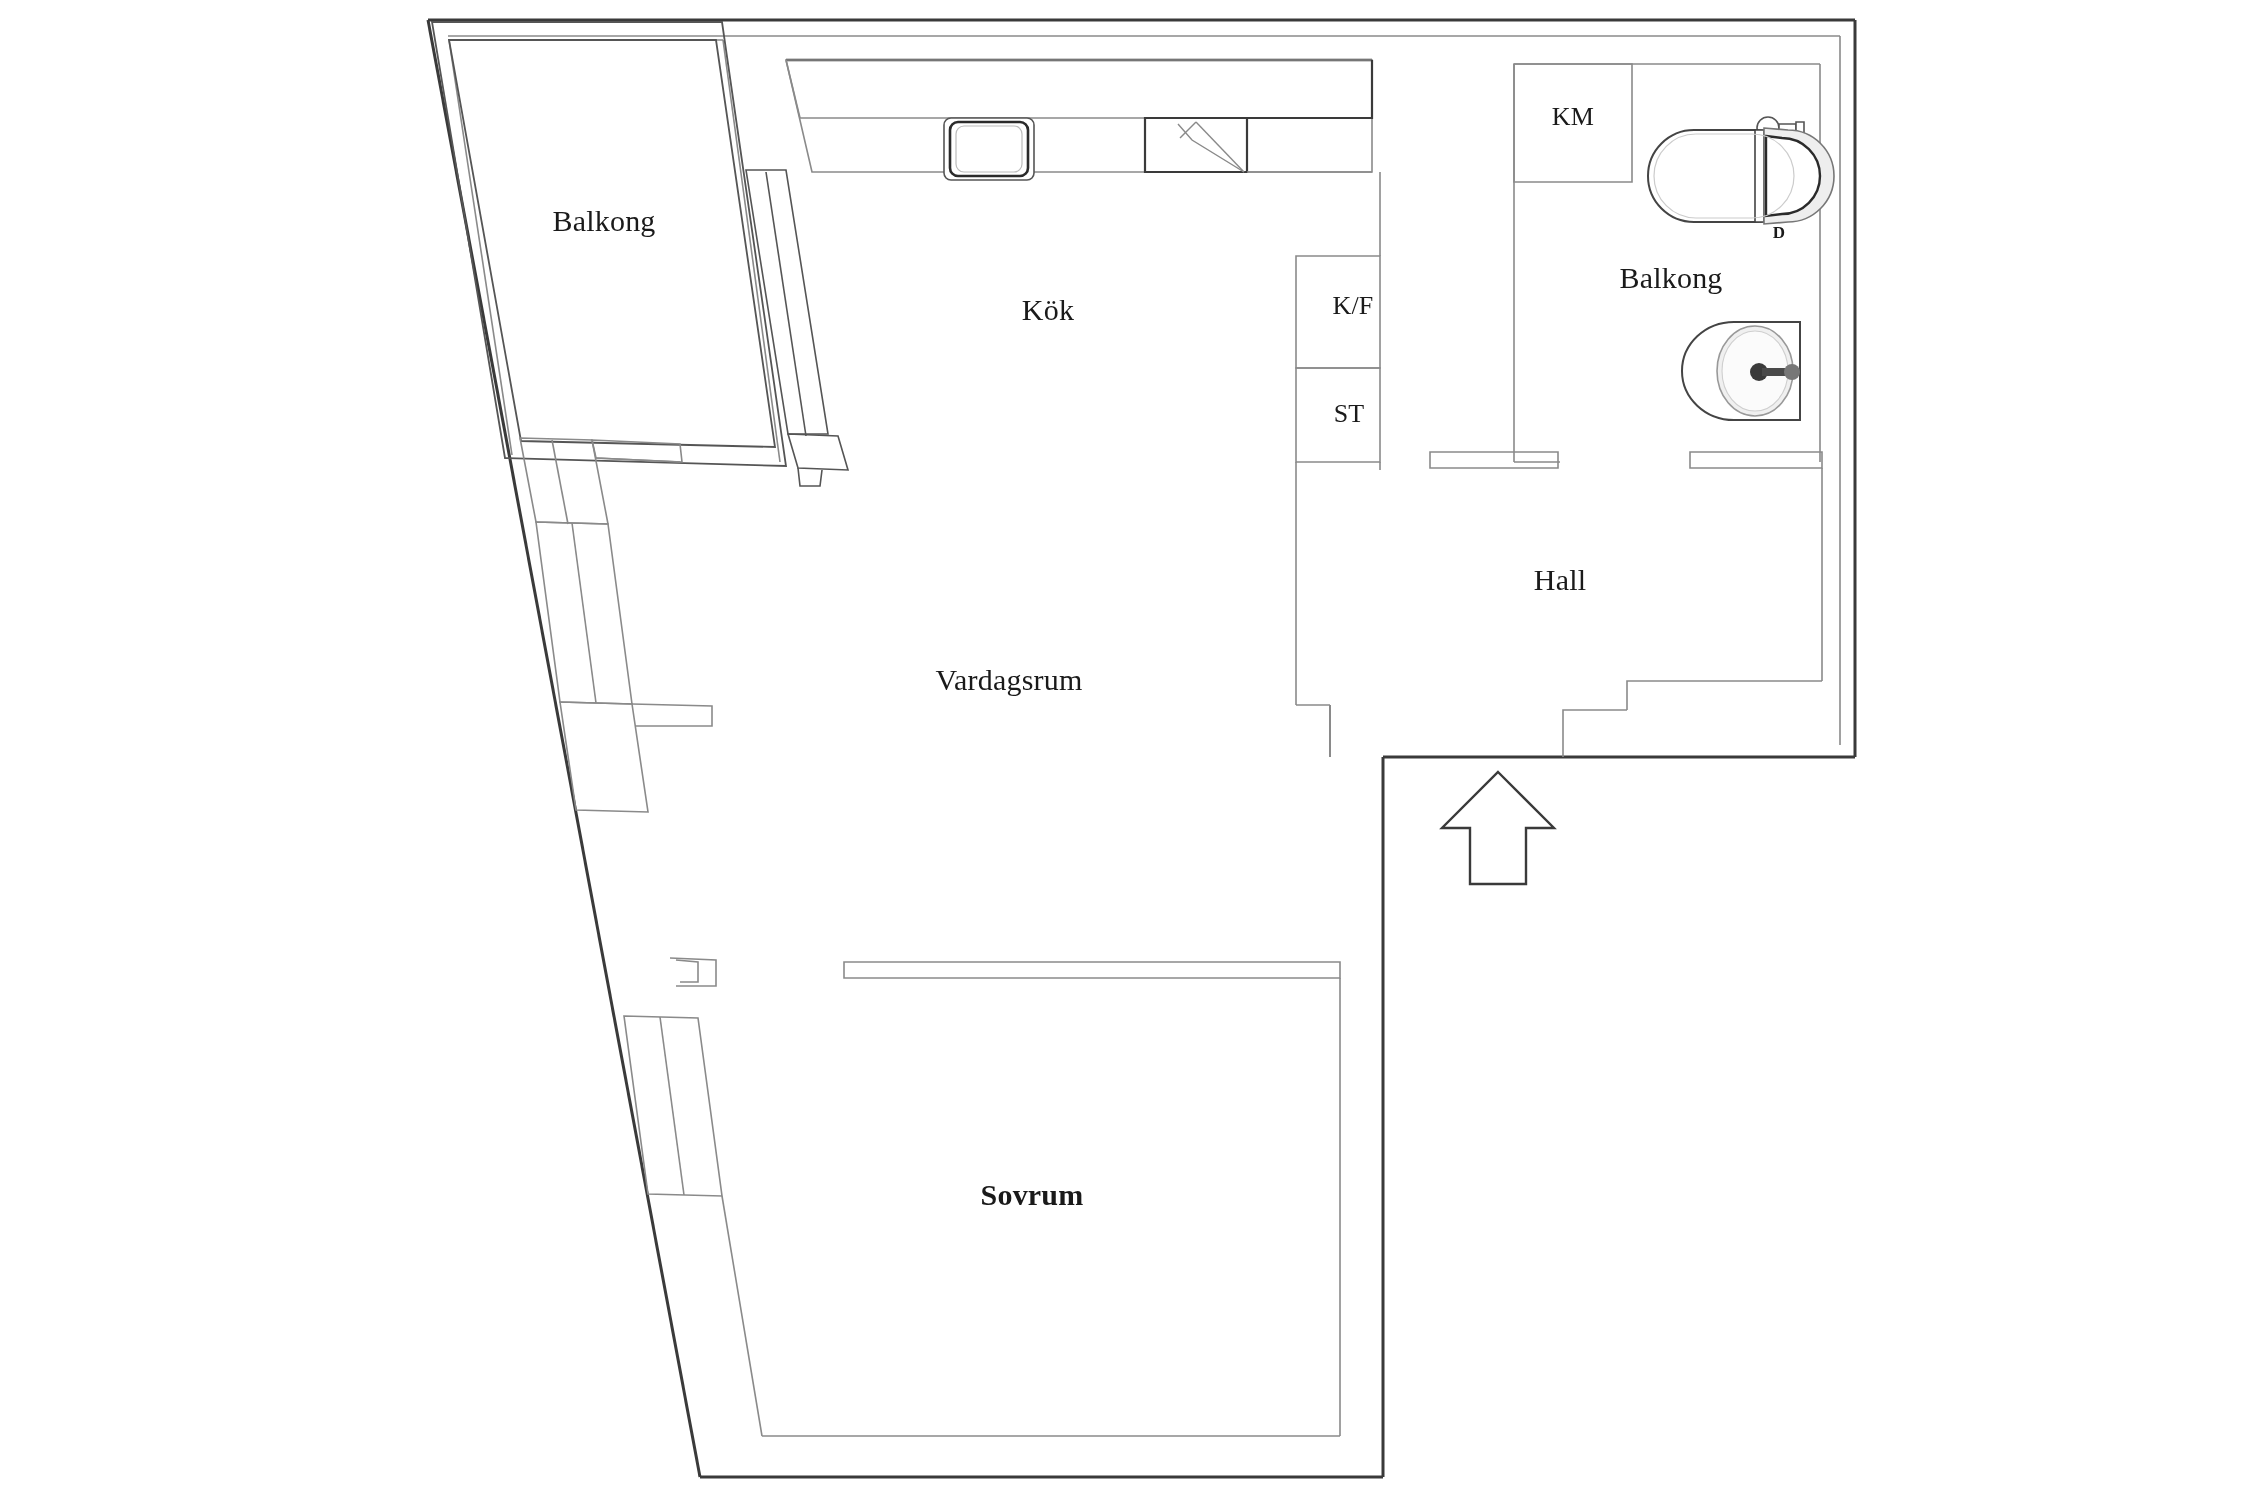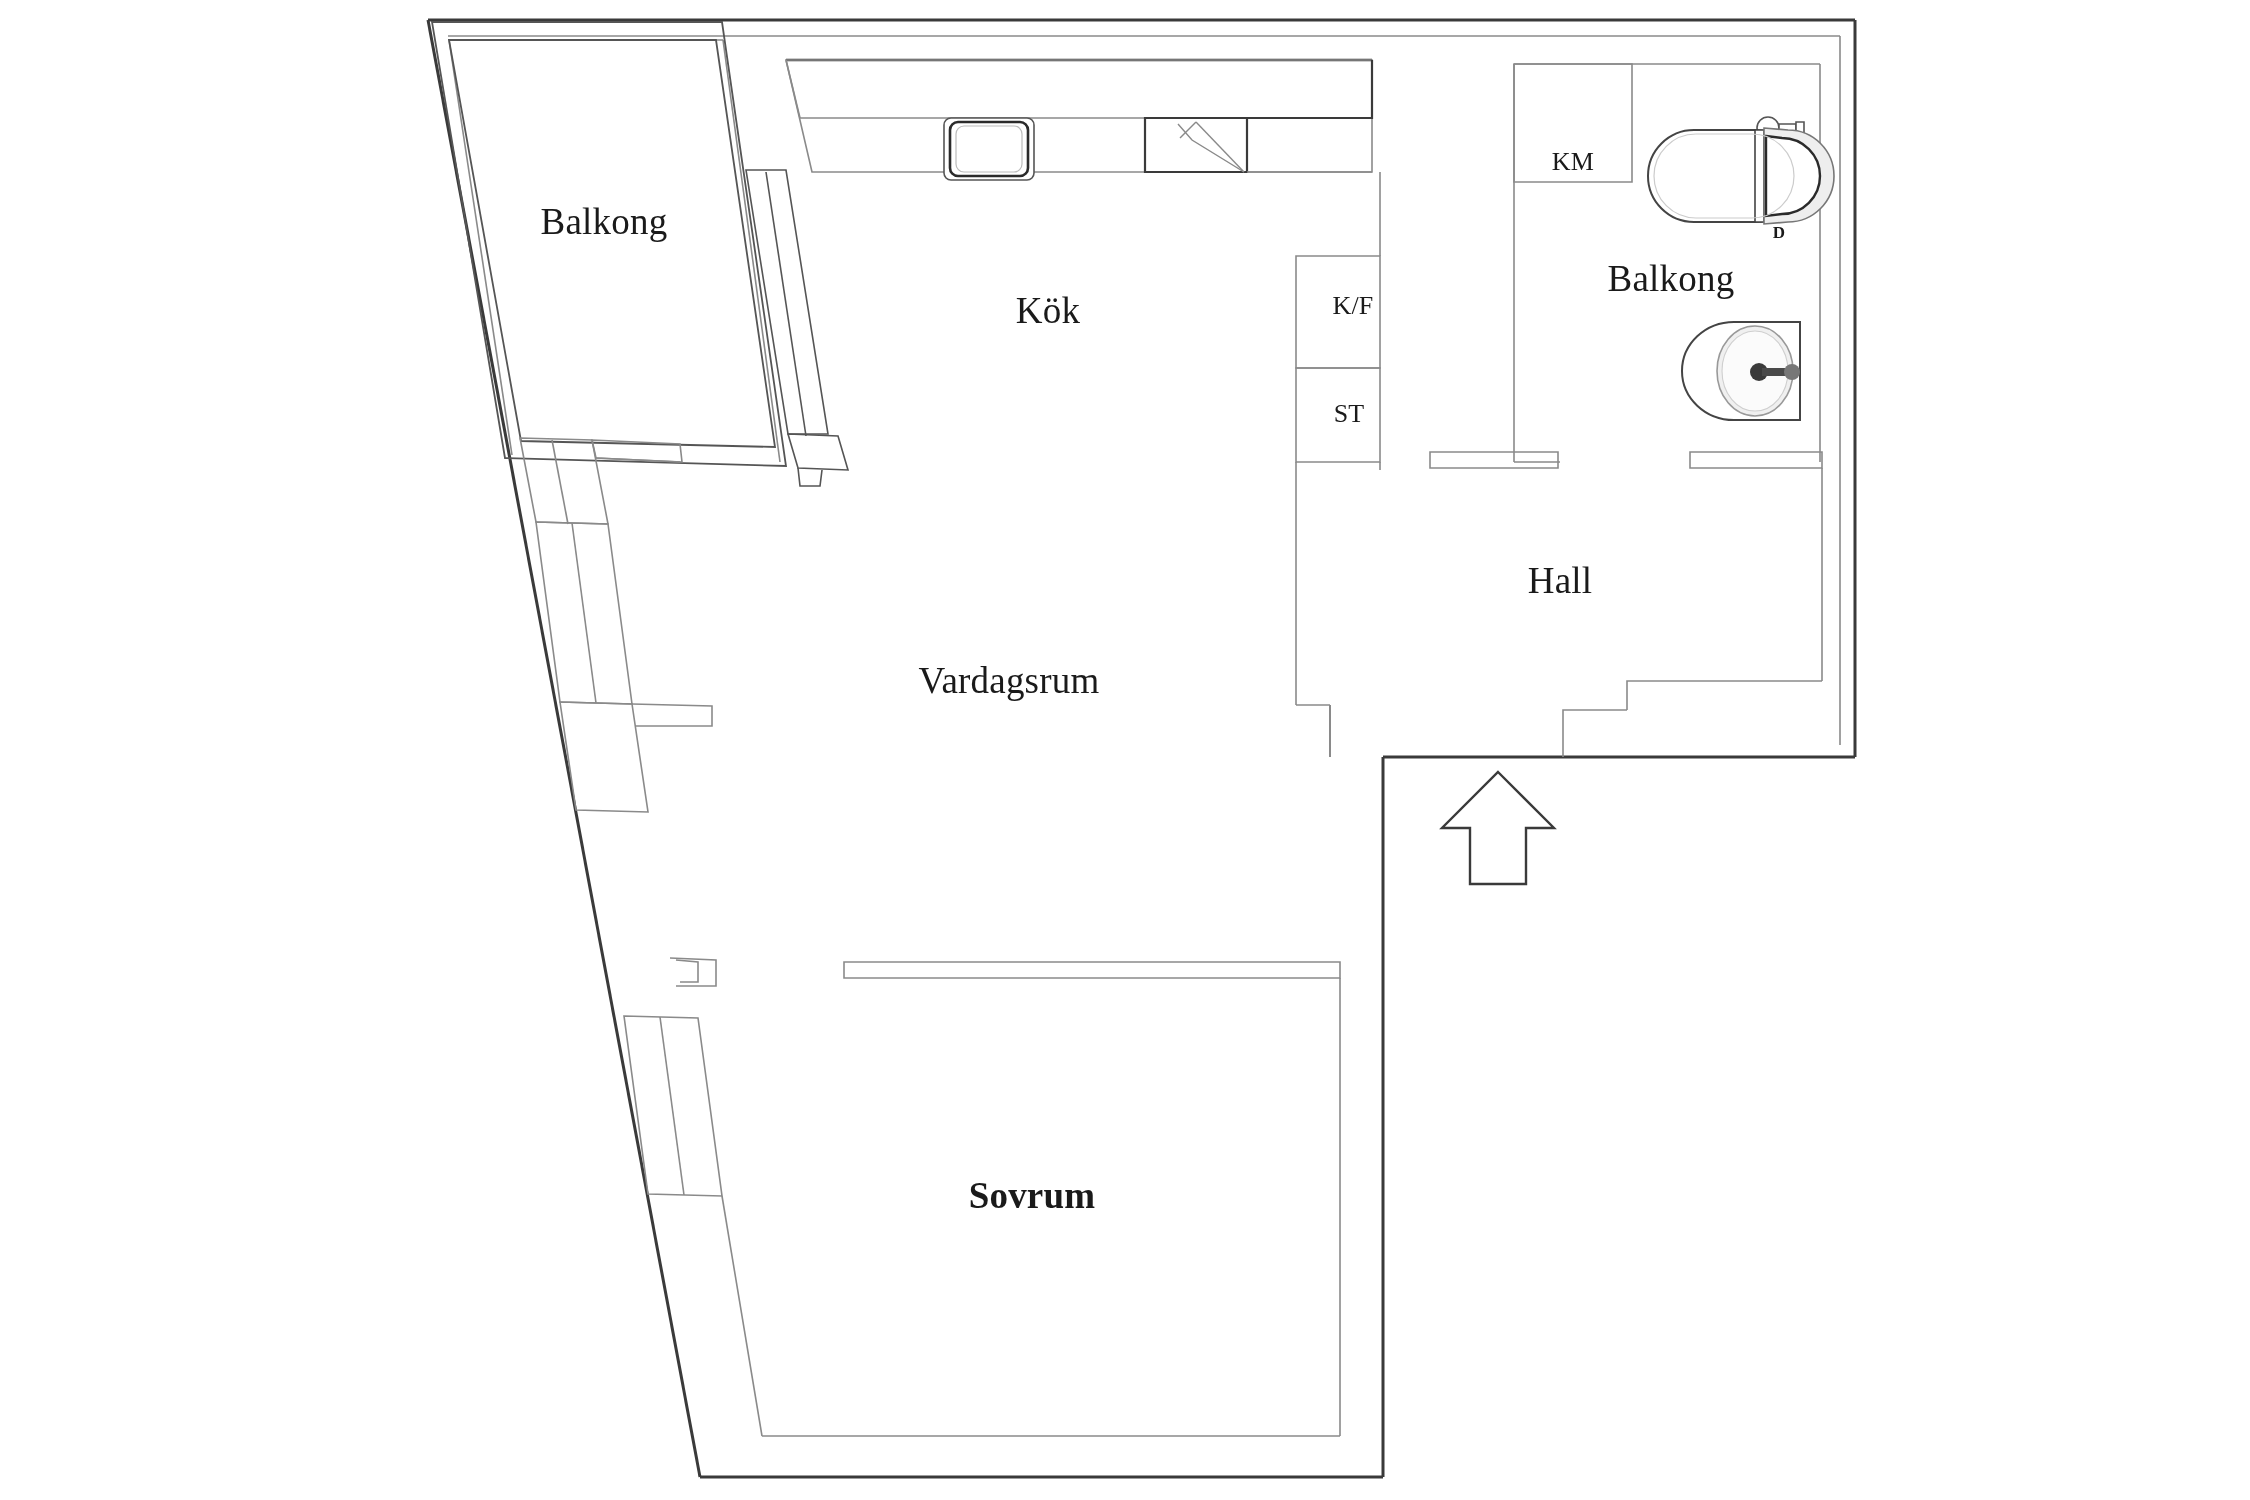--- a/index.html
+++ b/index.html
@@ -24,21 +24,21 @@
     left: 0;
     top: 0;
     width: 2250px;
     height: 1500px;
     display: block;
   }
   .room-label {
     position: absolute;
     color: #1a1a1a;
     font-family: "Liberation Serif", "DejaVu Serif", serif;
-    font-size: 37px;
+    font-size: 30px;
     letter-spacing: 0.2px;
     white-space: nowrap;
     transform: translate(-50%, -50%);
     user-select: none;
   }
   .room-label.small {
     font-size: 26px;
   }
   .fixture-label {
     position: absolute;
@@ -296,21 +296,21 @@
   </svg>
 
   <div class="room-label" style="left:604px; top:221px;">Balkong</div>
 
   <div class="room-label" style="left:1048px; top:310px;">Kök</div>
 
   <div class="room-label small" style="left:1353px; top:306px;text-align:right;">K/F</div>
 
   <div class="room-label small" style="left:1349px; top:414px;">ST</div>
 
-  <div class="room-label small" style="left:1573px; top:117px;margin-top:45px;">KM</div>
+  <div class="room-label small" style="left:1573px; top:117px;">KM</div>
 
   <div class="room-label" style="left:1671px; top:278px;">Balkong</div>
 
   <div class="room-label" style="left:1560px; top:580px;">Hall</div>
 
   <div class="room-label" style="left:1009px; top:680px;text-align:center;">Vardagsrum</div>
 
   <div class="room-label" style="left:1032px; top:1195px;font-weight:bold;">Sovrum</div>
 
   <div class="fixture-label" style="left:1779px; top:233px;">D</div>

